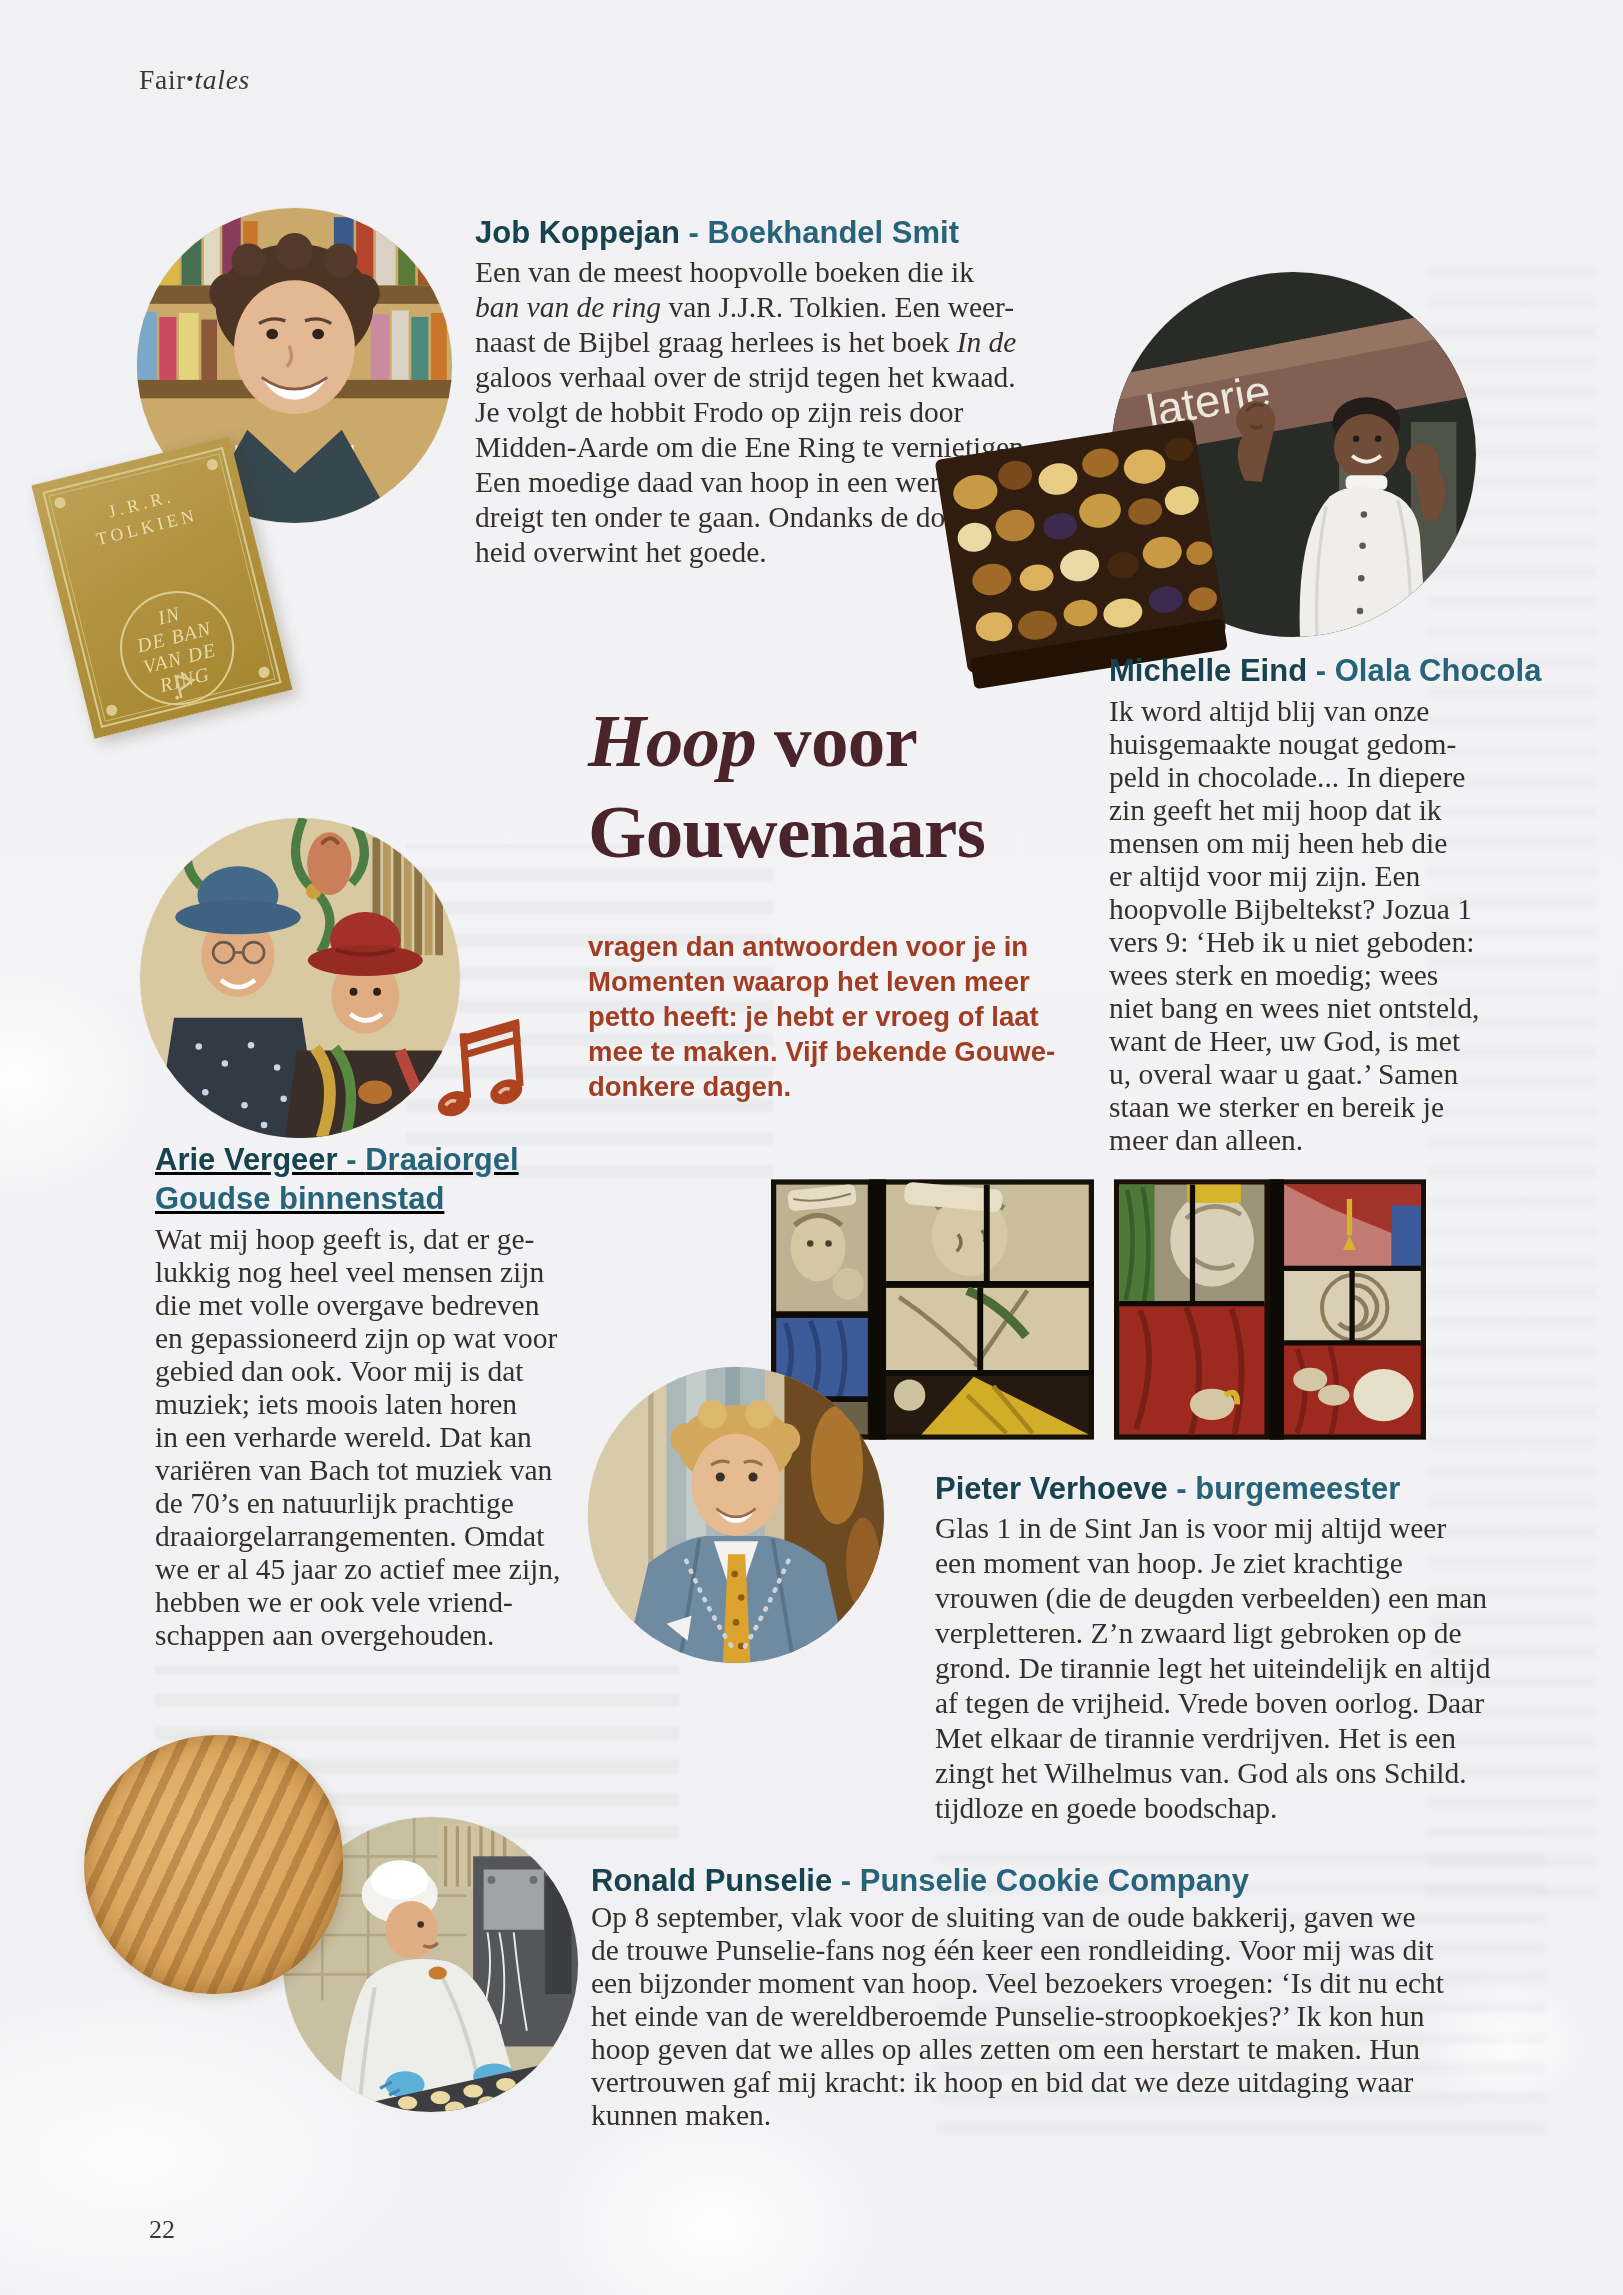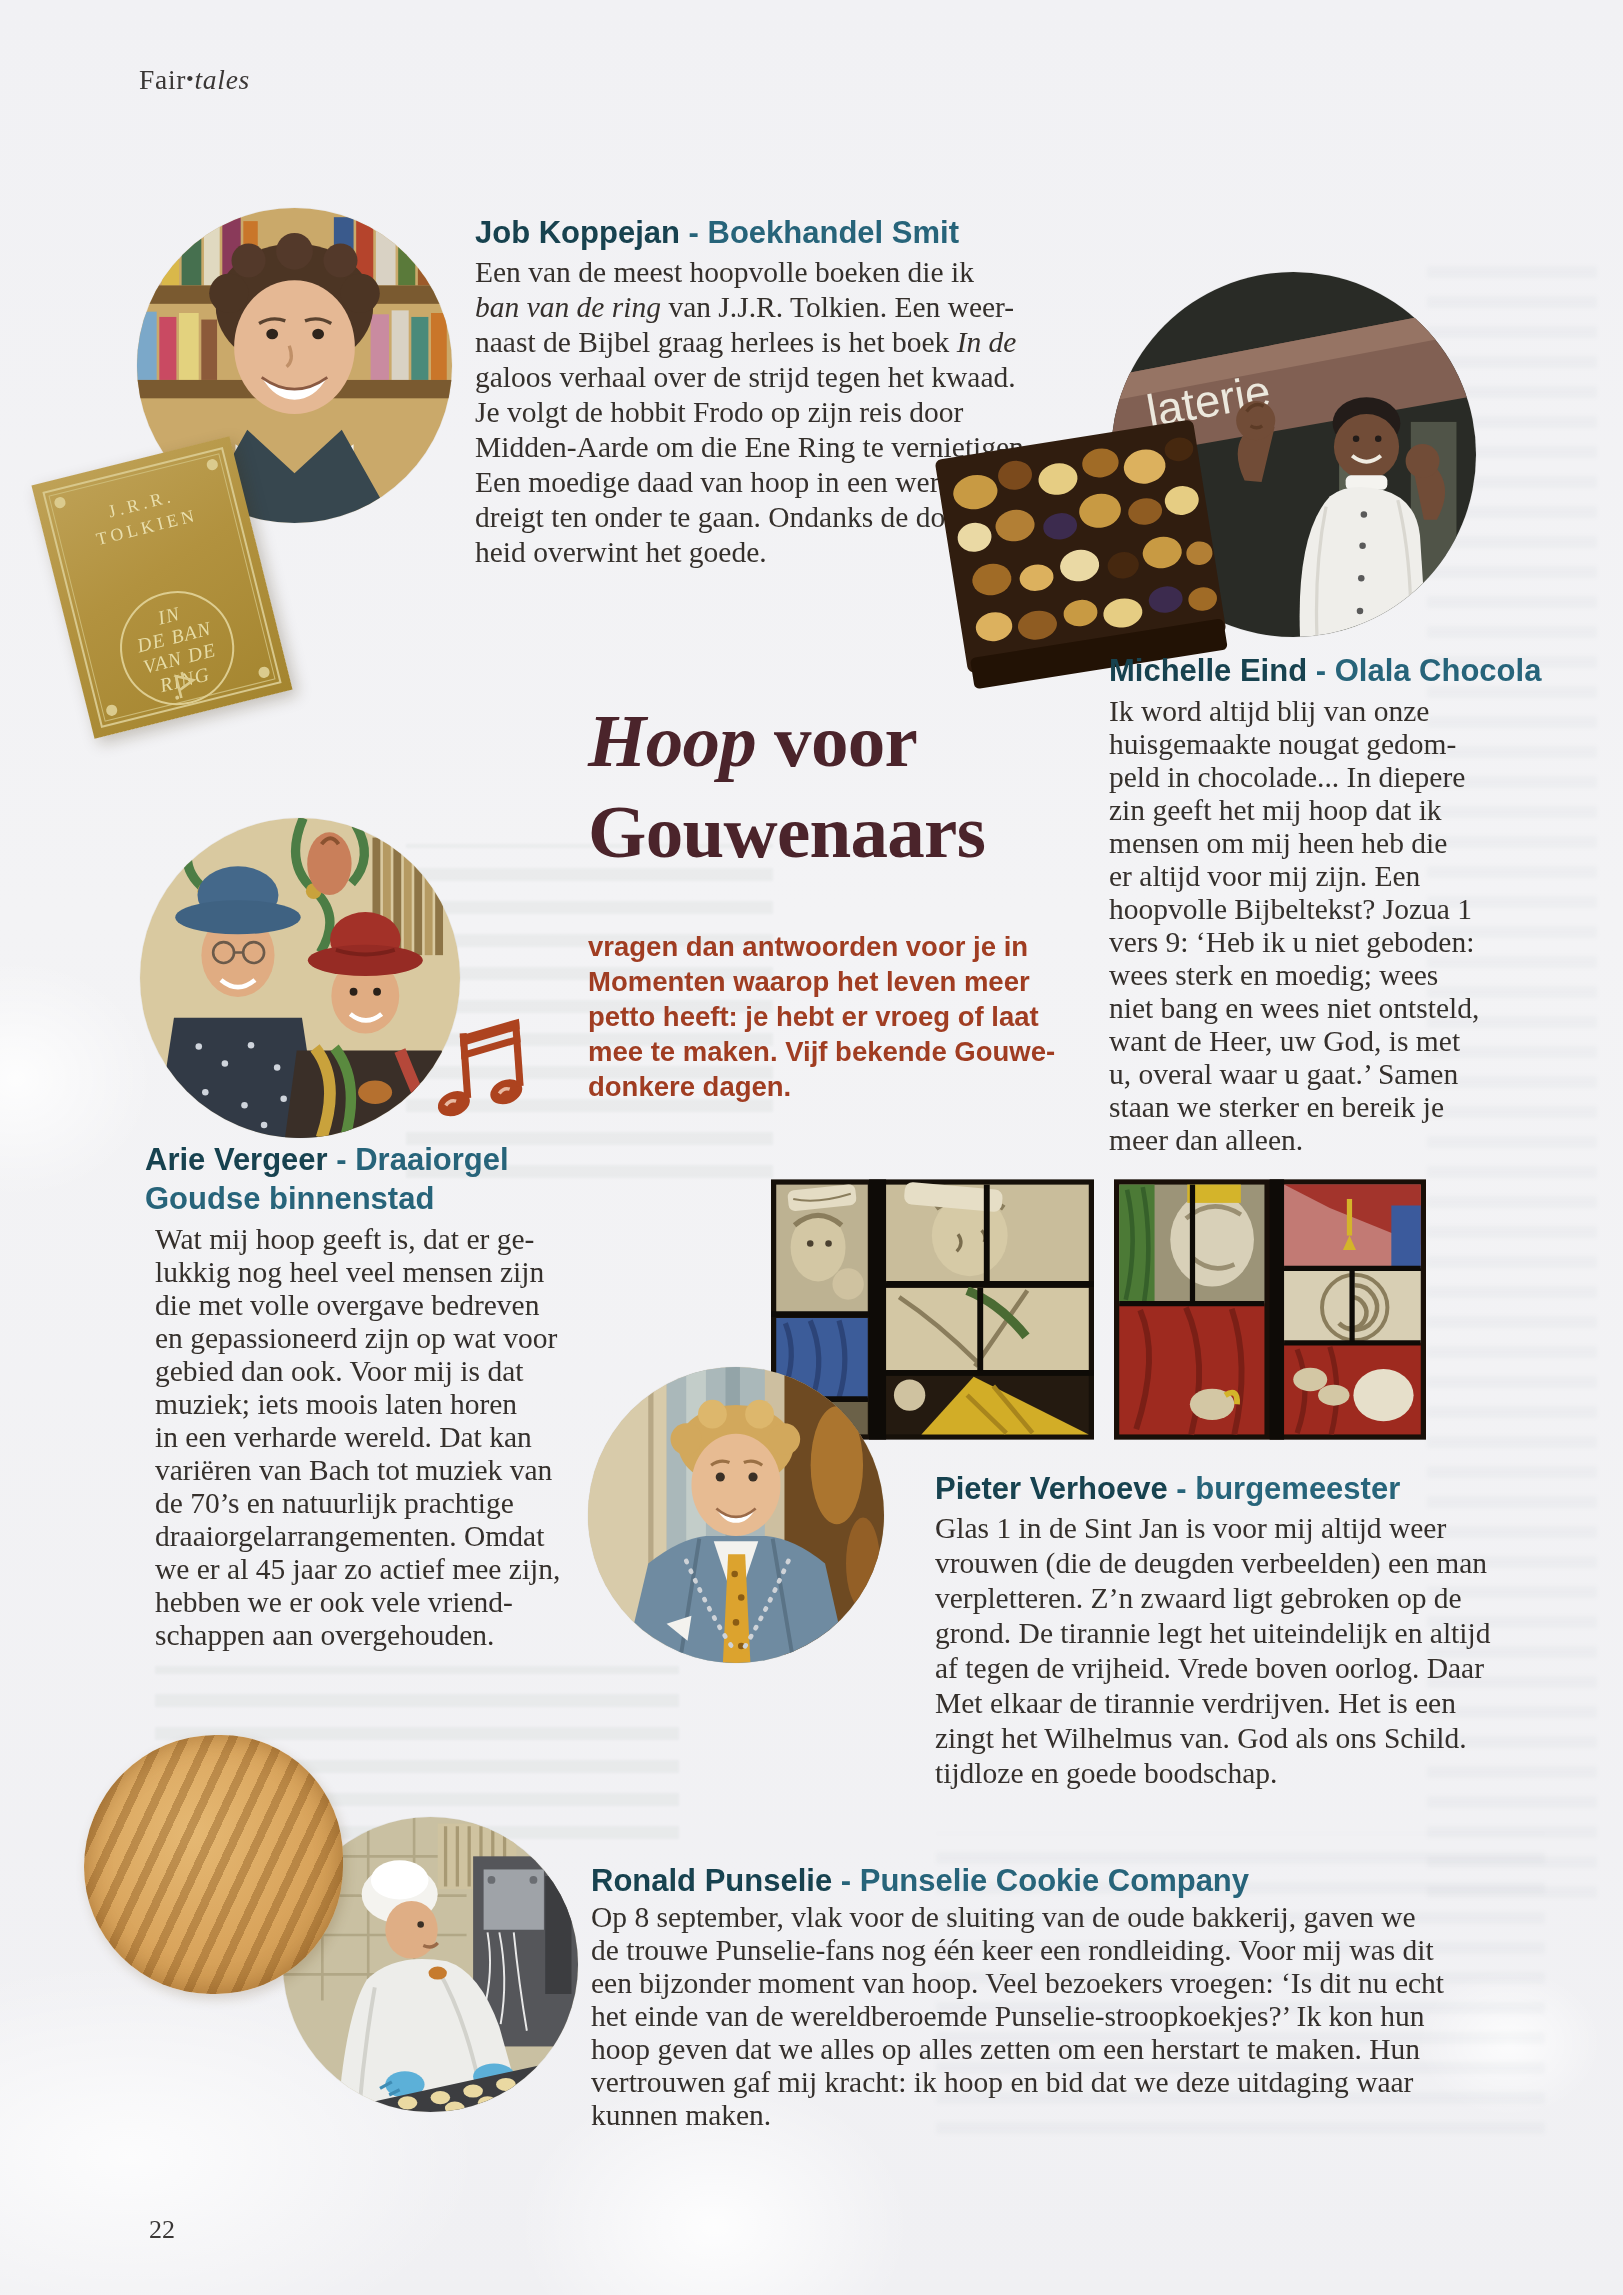--- a/index.html
+++ b/index.html
@@ -336,21 +336,21 @@
       <ellipse cx="64" cy="72" rx="14" ry="10" transform="rotate(-18 64 72)" stroke="none"></ellipse>
       <path d="M31,75 L31,20" stroke-width="6" fill="none"></path>
       <path d="M76,68 L76,13" stroke-width="6" fill="none"></path>
       <path d="M28,22 L79,11 L79,20 L28,31 Z" stroke="none"></path>
       <path d="M28,36 L79,25 L79,31 L28,42 Z" stroke="none"></path>
       <path d="M12,80 q4,-5 9,-3" stroke="#e8b9a2" stroke-width="3" fill="none"></path>
       <path d="M58,73 q4,-5 9,-3" stroke="#e8b9a2" stroke-width="3" fill="none"></path>
     </g>
   </svg>
 
-  <div class="abs p-head" style="left:145px;top:1140px;">
+  <div class="abs p-head" style="left:155px;top:1140px;text-decoration:underline;">
       <div class="line"><span class="nm">Arie Vergeer</span><span class="aff"> - </span><span class="aff">Draaiorgel</span></div>
       <div class="line"><span class="aff">Goudse binnenstad</span></div>
     </div>
   <div class="abs body-lines lh50" style="left:155px;top:1223px;">
       <div class="line"><span>Wat mij hoop geeft is, dat er ge-</span></div>
       <div class="line"><span>lukkig nog heel veel mensen zijn</span></div>
       <div class="line"><span>die met volle overgave bedreven</span></div>
       <div class="line"><span>en gepassioneerd zijn op wat voor</span></div>
       <div class="line"><span>gebied dan ook. Voor mij is dat</span></div>
       <div class="line"><span>muziek; iets moois laten horen</span></div>
@@ -478,20 +478,21 @@
         <polygon points="120,392 158,380 152,418" fill="#f3f2ee"></polygon>
       </g>
     </svg>
   </div>
 
   <div class="abs p-head" style="left:935px;top:1469px;">
       <div class="line"><span class="nm">Pieter Verhoeve</span><span class="aff"> - </span><span class="aff">burgemeester</span></div>
     </div>
   <div class="abs body-lines lh54" style="left:935px;top:1511px;">
       <div class="line"><span>Glas 1 in de Sint Jan is voor mij altijd weer</span></div>
+      <div class="line"><span>een moment van hoop. Je ziet krachtige</span></div>
       <div class="line"><span>vrouwen (die de deugden verbeelden) een man</span></div>
       <div class="line"><span>verpletteren. Z’n zwaard ligt gebroken op de</span></div>
       <div class="line"><span>grond. De tirannie legt het uiteindelijk en altijd</span></div>
       <div class="line"><span>af tegen de vrijheid. Vrede boven oorlog. Daar</span></div>
       <div class="line"><span>Met elkaar de tirannie verdrijven. Het is een</span></div>
       <div class="line"><span>zingt het Wilhelmus van. God als ons Schild.</span></div>
       <div class="line"><span>tijdloze en goede boodschap.</span></div>
     </div>
 
   <div class="abs circle-photo" style="left:283px;top:1817px;width:295px;height:295px;">

